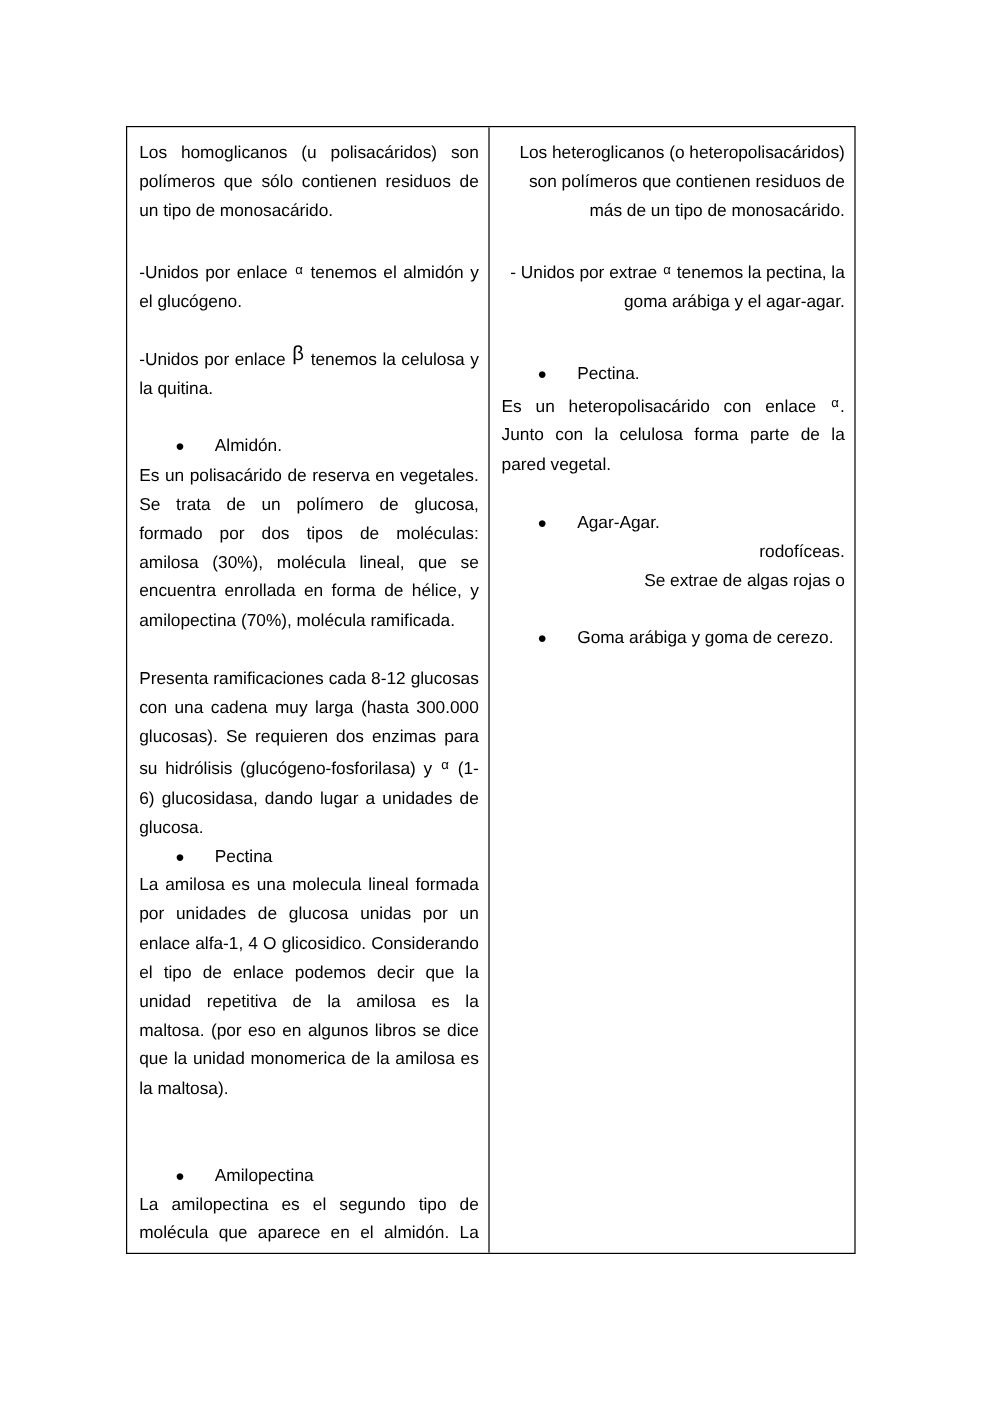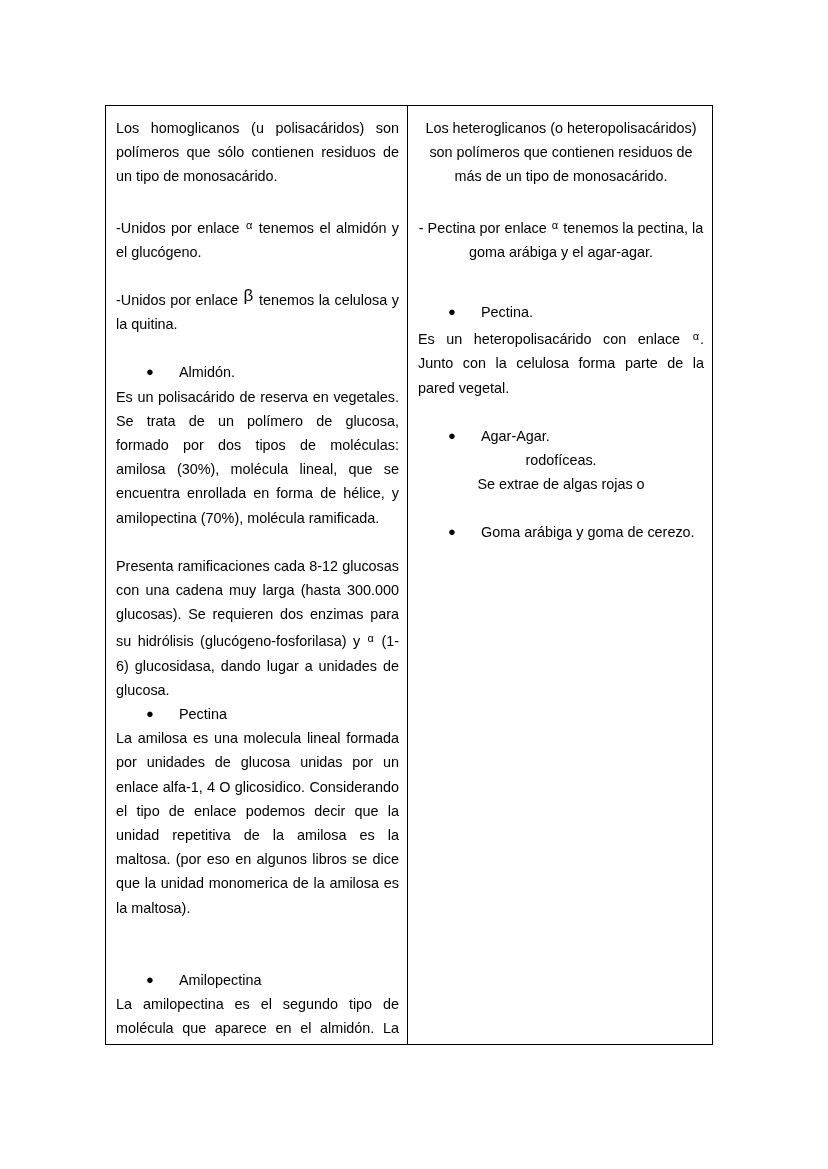--- a/index.html
+++ b/index.html
@@ -50,21 +50,21 @@
   }
   p.para {
     margin: 0;
     font-size: 14.4px;
     line-height: 24.2px;
     text-align: justify;
     text-justify: inter-word;
     letter-spacing: 0px;
   }
   p.para.left-align {
-    text-align: center;
+    text-align: right;
   }
   .blank {
     height: 24px;
   }
   .blank-sm {
     height: 12px;
   }
   ul.bl {
     margin: 0;
     padding: 0;
@@ -145,21 +145,21 @@
       <p class="para">La amilopectina es el segundo tipo de molécula que aparece en el almidón. La amilopepctina está formada también por unidades de glucosa, pero a diferencia de la amilosa que es lineal, la  amilopectina es una molécula ramificada.</p>
 
     </div>
 
     <div class="cell cell-right">
 
       <p class="para left-align">Los heteroglicanos (o heteropolisacáridos) son polímeros que contienen residuos de más de un tipo de monosacárido.</p>
 
       <div class="blank"></div>
 
-      <p class="para left-align"><span>- Pectina por enlace</span> <span class="sym-alpha">α</span> <span>tenemos la pectina, la goma arábiga y el agar-agar.</span></p>
+      <p class="para left-align"><span>- Unidos por extrae</span> <span class="sym-alpha">α</span> <span>tenemos la pectina, la goma arábiga y el agar-agar.</span></p>
 
       <div class="blank"></div>
       <div class="blank-sm"></div>
 
       <ul class="bl">
         <li><span class="dot">●</span><span>Pectina.</span></li>
       </ul>
 
       <p class="para"><span>Es un heteropolisacárido con enlace</span> <span class="sym-alpha">α</span><span>. Junto con la celulosa forma parte de la pared vegetal.</span></p>
 

